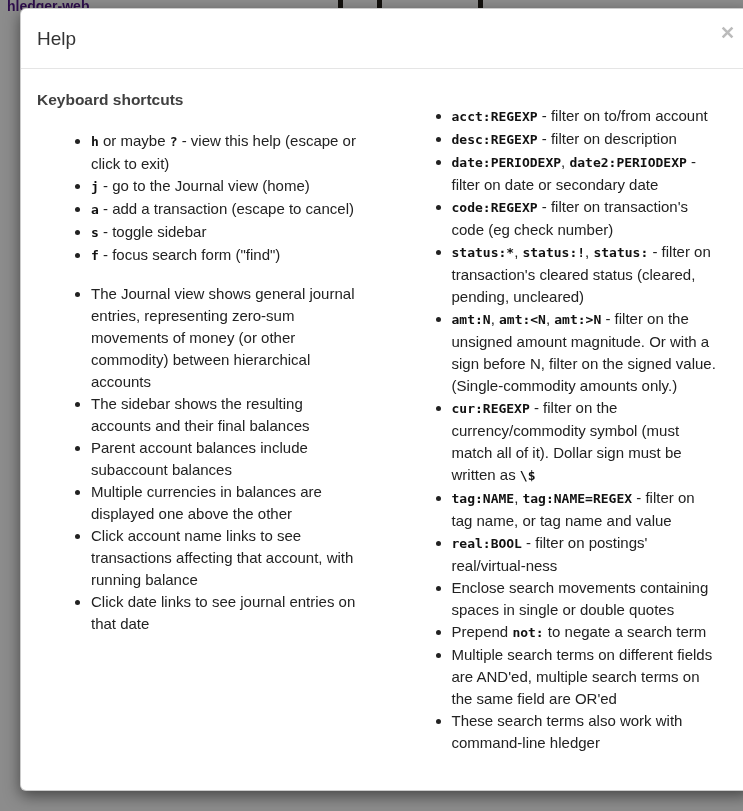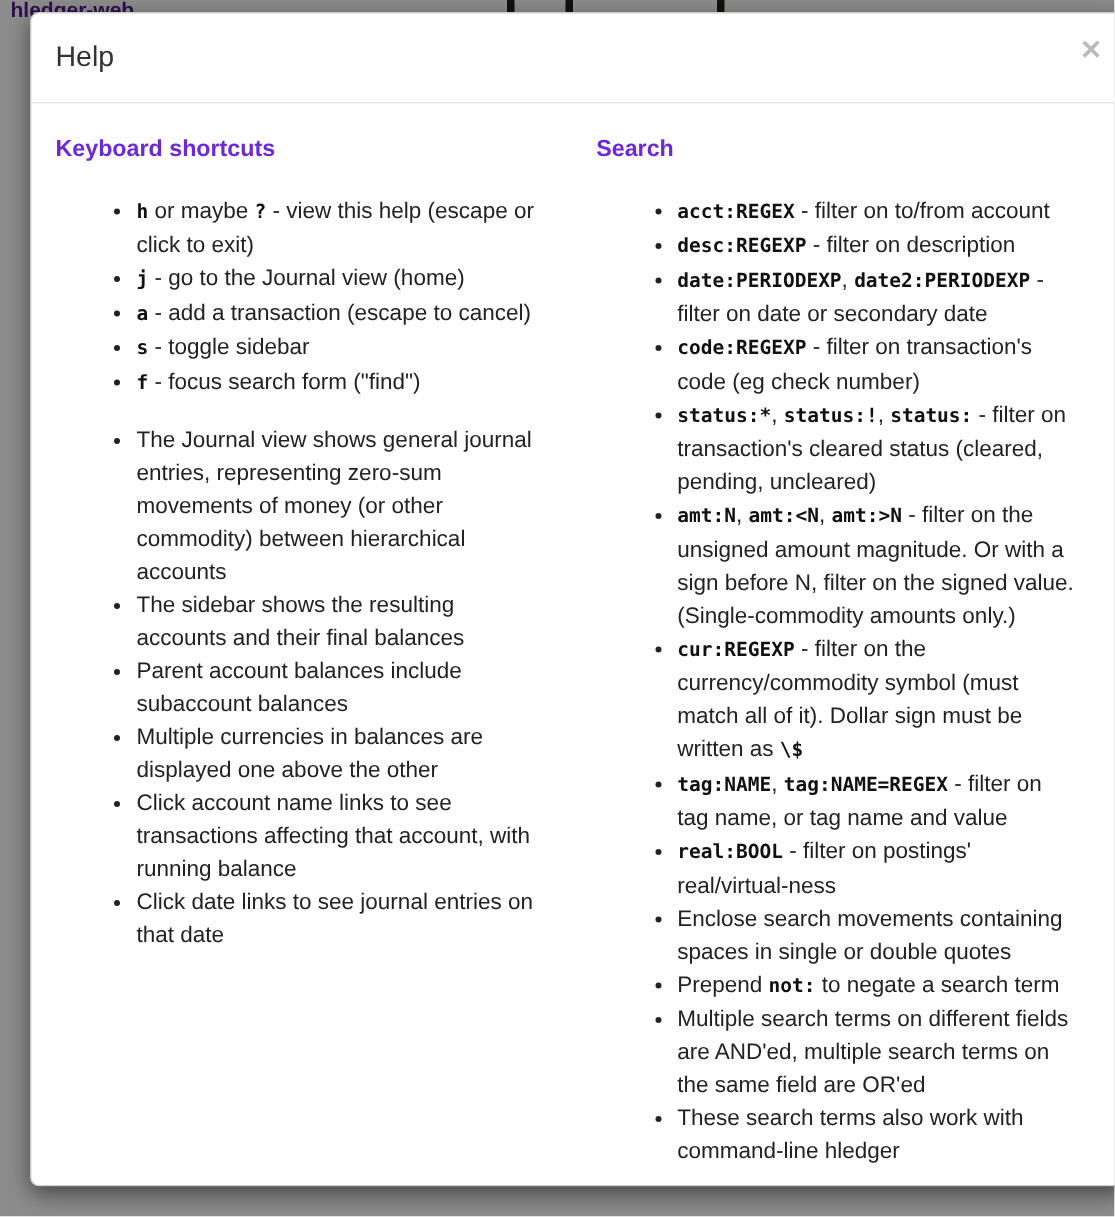--- a/index.html
+++ b/index.html
@@ -56,21 +56,21 @@
   }
   .modal-body {
     padding: 20px 16px;
     display: grid;
     grid-template-columns: 1fr 1fr;
     column-gap: 24px;
     font-size: 15px;
     line-height: 22px;
   }
   .help-col h4 {
-    font-size: 15.5px; font-weight: bold; color: #6d28d9;
+    font-size: 15.5px; font-weight: bold; color: #404040;
     line-height: 22px;
     margin: 24px 0 19px;
   }
   .help-col h4:first-child { margin-top: 0; }
   .help-col ul { margin: 16px; padding-left: 38px; list-style: disc; }
   .help-col li { margin: 0; }
   code {
     font-family: "DejaVu Sans Mono", monospace;
     font-weight: bold;
     font-size: 13px;
@@ -111,23 +111,22 @@
       <ul>
           <li>The Journal view shows general journal entries, representing zero-sum movements of money (or other commodity) between hierarchical accounts</li>
           <li>The sidebar shows the resulting accounts and their final balances</li>
           <li>Parent account balances include subaccount balances</li>
           <li>Multiple currencies in balances are displayed one above the other</li>
           <li>Click account name links to see transactions affecting that account, with running balance</li>
           <li>Click date links to see journal entries on that date</li>
         </ul>
     </div>
     <div class="help-col">
-      <h4>Search</h4>
       <ul>
-          <li><code>acct:REGEX</code> - filter on to/from account</li>
+          <li><code>acct:REGEXP</code> - filter on to/from account</li>
           <li><code>desc:REGEXP</code> - filter on description</li>
           <li><code>date:PERIODEXP</code>, <code>date2:PERIODEXP</code> - filter on date or secondary date</li>
           <li><code>code:REGEXP</code> - filter on transaction's code (eg check number)</li>
           <li><code>status:*</code>, <code>status:!</code>, <code>status:</code> - filter on transaction's cleared status (cleared, pending, uncleared)</li>
           <li><code>amt:N</code>, <code>amt:&lt;N</code>, <code>amt:&gt;N</code> - filter on the unsigned amount magnitude. Or with a sign before N, filter on the signed value. (Single-commodity amounts only.)</li>
           <li><code>cur:REGEXP</code> - filter on the currency/commodity symbol (must match all of it). Dollar sign must be written as <code>\$</code></li>
           <li><code>tag:NAME</code>, <code>tag:NAME=REGEX</code> - filter on tag name, or tag name and value</li>
           <li><code>real:BOOL</code> - filter on postings' real/virtual-ness</li>
           <li>Enclose search movements containing spaces in single or double quotes</li>
           <li>Prepend <code>not:</code> to negate a search term</li>

